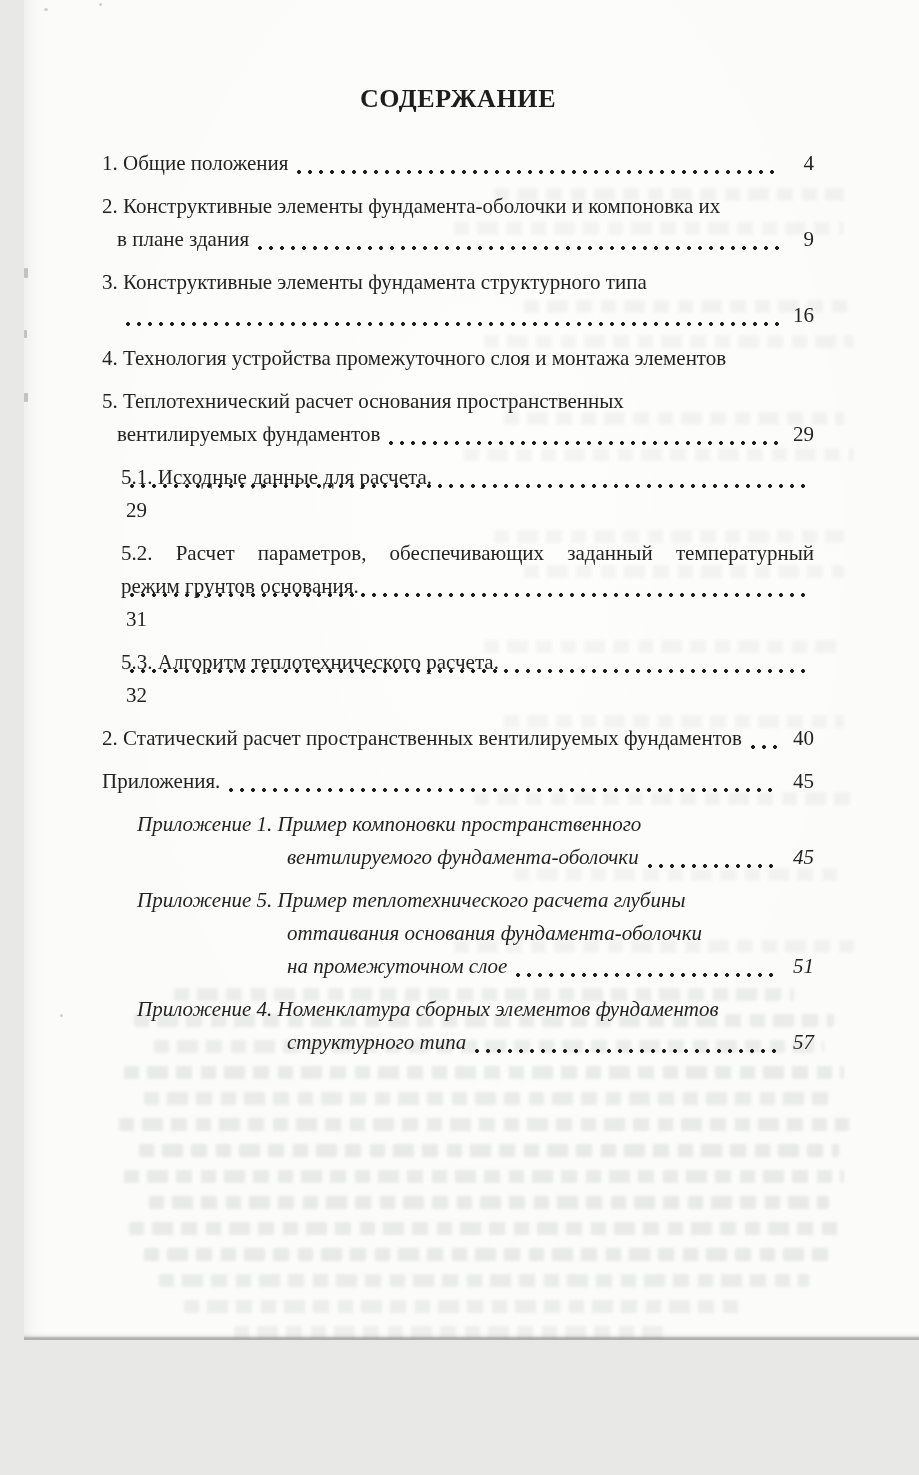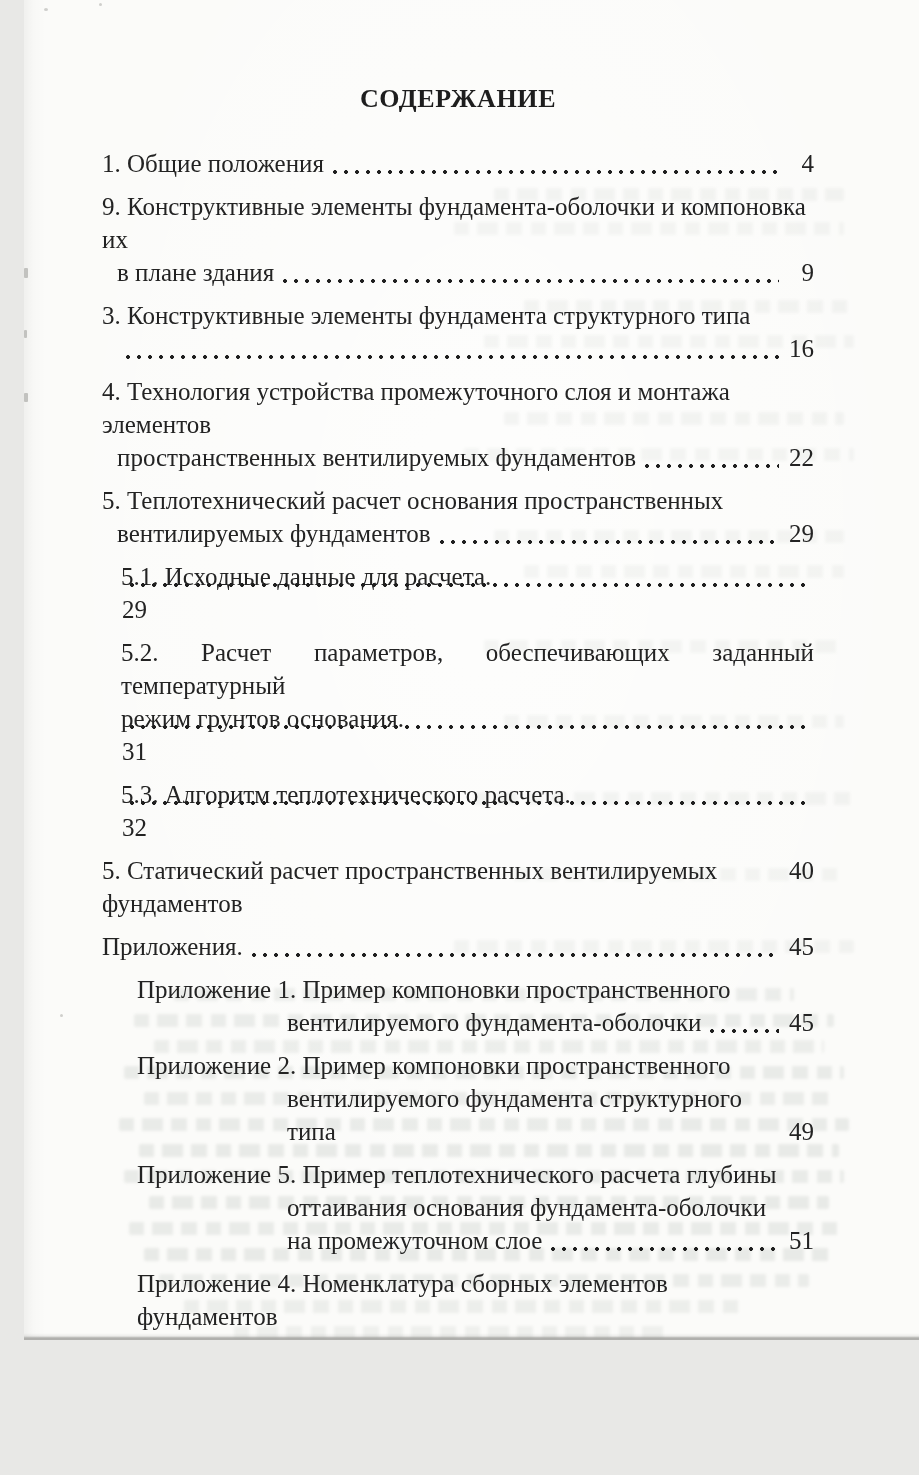--- a/index.html
+++ b/index.html
@@ -33,35 +33,35 @@
   .doc-title {
     position: absolute; top: 84px; left: 78px; width: 712px;
     text-align: center;
     font-size: 26px; font-weight: bold; letter-spacing: 0.6px;
     color: #1e1e1e;
     z-index: 3;
   }
 
   .toc {
     position: absolute; top: 147px; left: 78px; width: 712px;
-    font-size: 25px; line-height: 33px;
+    font-size: 21px; line-height: 33px;
     z-index: 3;
   }
   .toc-entry { margin-bottom: 10px; }
   .toc-line { display: block; }
   .toc-line.last { display: flex; align-items: baseline; }
   .toc-text { flex: 0 1 auto; }
   .toc-line.justify { text-align: justify; text-align-last: justify; }
 
   
   .type-chapter > .toc-line { padding-left: 0; }
   .type-chapter > .toc-line.cont { padding-left: 15px; }
   .type-subsection > .toc-line { padding-left: 19px; flex-direction: column; }
   .type-appendix-head > .toc-line { padding-left: 0; }
-  .type-appendix > .toc-line { padding-left: 35px; }
+  .type-appendix > .toc-line { padding-left: 35px; font-style: italic; }
   .type-appendix > .toc-line.cont { padding-left: 185px; align-items: flex-end; }
 
   
   .leader {
     flex: 1 1 auto; min-width: 14px;
     position: relative; align-self: stretch;
   }
   .leader::after {
     content: "";
     position: absolute; left: 9px; right: 9px; bottom: 6px; height: 4px;
@@ -97,41 +97,36 @@
 
   <div class="toc">
       <div class="toc-entry type-chapter">
         <div class="toc-line last">
           <span class="toc-text">1. Общие положения</span>
           <span class="leader"></span>
           <span class="pagenum">4</span>
         </div>
       </div>
       <div class="toc-entry type-chapter">
-        <div class="toc-line"><span class="toc-text">9. Конструктивные элементы фундамента-оболочки и компоновка их</span></div>
+        <div class="toc-line"><span class="toc-text">2. Конструктивные элементы фундамента-оболочки и компоновка их</span></div>
         <div class="toc-line cont last">
           <span class="toc-text">в плане здания</span>
           <span class="leader"></span>
           <span class="pagenum">9</span>
         </div>
       </div>
       <div class="toc-entry type-chapter">
         <div class="toc-line"><span class="toc-text">3. Конструктивные элементы фундамента структурного типа</span></div>
         <div class="toc-line cont last">
           <span class="leader"></span>
           <span class="pagenum">16</span>
         </div>
       </div>
       <div class="toc-entry type-chapter">
         <div class="toc-line"><span class="toc-text">4. Технология устройства промежуточного слоя и монтажа элементов</span></div>
-        <div class="toc-line cont last">
-          <span class="toc-text">пространственных вентилируемых фундаментов</span>
-          <span class="leader"></span>
-          <span class="pagenum">22</span>
-        </div>
       </div>
       <div class="toc-entry type-chapter">
         <div class="toc-line"><span class="toc-text">5. Теплотехнический расчет основания пространственных</span></div>
         <div class="toc-line cont last">
           <span class="toc-text">вентилируемых фундаментов</span>
           <span class="leader"></span>
           <span class="pagenum">29</span>
         </div>
       </div>
       <div class="toc-entry type-subsection">
@@ -151,46 +146,38 @@
       </div>
       <div class="toc-entry type-subsection">
         <div class="toc-line last">
           <span class="toc-text">5.3. Алгоритм теплотехнического расчета.</span>
           <span class="leader"></span>
           <span class="pagenum">32</span>
         </div>
       </div>
       <div class="toc-entry type-chapter">
         <div class="toc-line last">
-          <span class="toc-text">5. Статический расчет пространственных вентилируемых фундаментов</span>
+          <span class="toc-text">2. Статический расчет пространственных вентилируемых фундаментов</span>
           <span class="leader"></span>
           <span class="pagenum">40</span>
         </div>
       </div>
       <div class="toc-entry type-appendix-head">
         <div class="toc-line last">
           <span class="toc-text">Приложения.</span>
           <span class="leader"></span>
           <span class="pagenum">45</span>
         </div>
       </div>
       <div class="toc-entry type-appendix">
         <div class="toc-line"><span class="toc-text">Приложение 1. Пример компоновки пространственного</span></div>
         <div class="toc-line cont last">
           <span class="toc-text">вентилируемого фундамента-оболочки</span>
           <span class="leader"></span>
           <span class="pagenum">45</span>
-        </div>
-      </div>
-      <div class="toc-entry type-appendix">
-        <div class="toc-line"><span class="toc-text">Приложение 2. Пример компоновки пространственного</span></div>
-        <div class="toc-line cont last">
-          <span class="toc-text">вентилируемого фундамента структурного типа</span>
-          <span class="leader"></span>
-          <span class="pagenum">49</span>
         </div>
       </div>
       <div class="toc-entry type-appendix">
         <div class="toc-line"><span class="toc-text">Приложение 5. Пример теплотехнического расчета глубины</span></div>
         <div class="toc-line cont"><span class="toc-text">оттаивания основания фундамента-оболочки</span></div>
         <div class="toc-line cont last">
           <span class="toc-text">на промежуточном слое</span>
           <span class="leader"></span>
           <span class="pagenum">51</span>
         </div>

